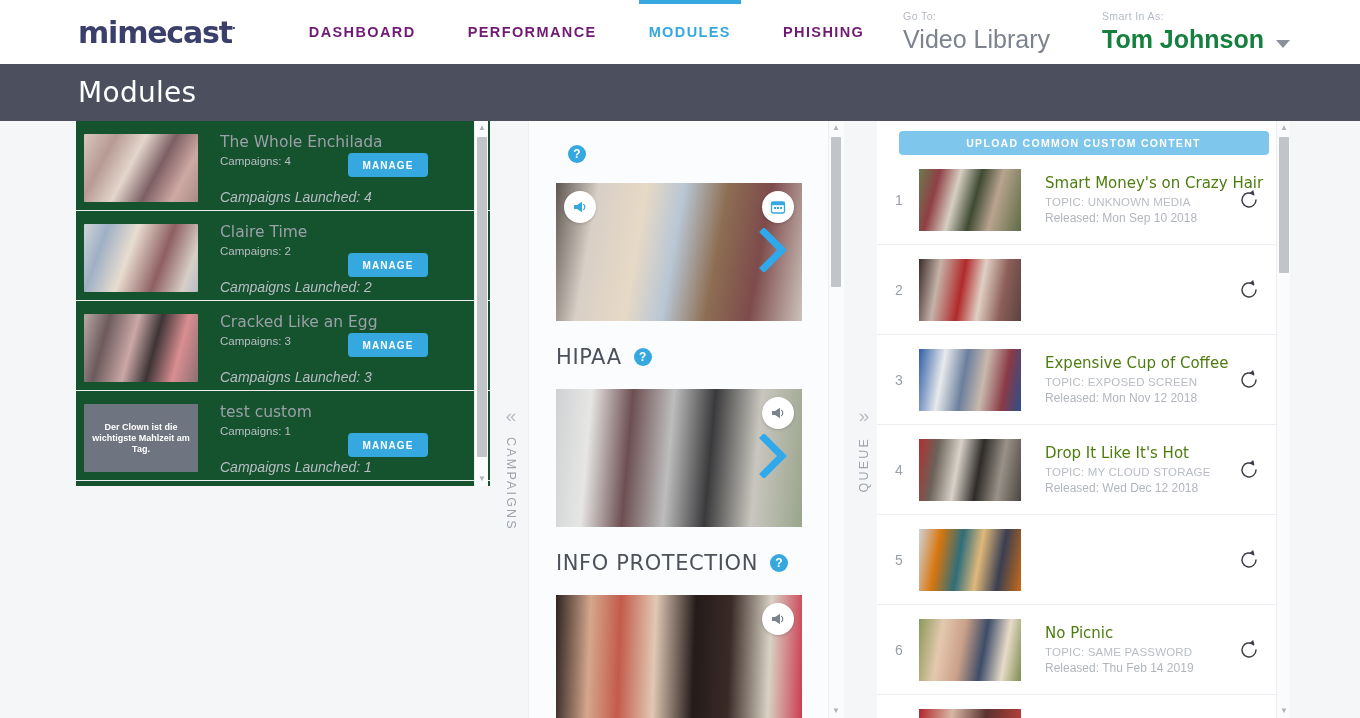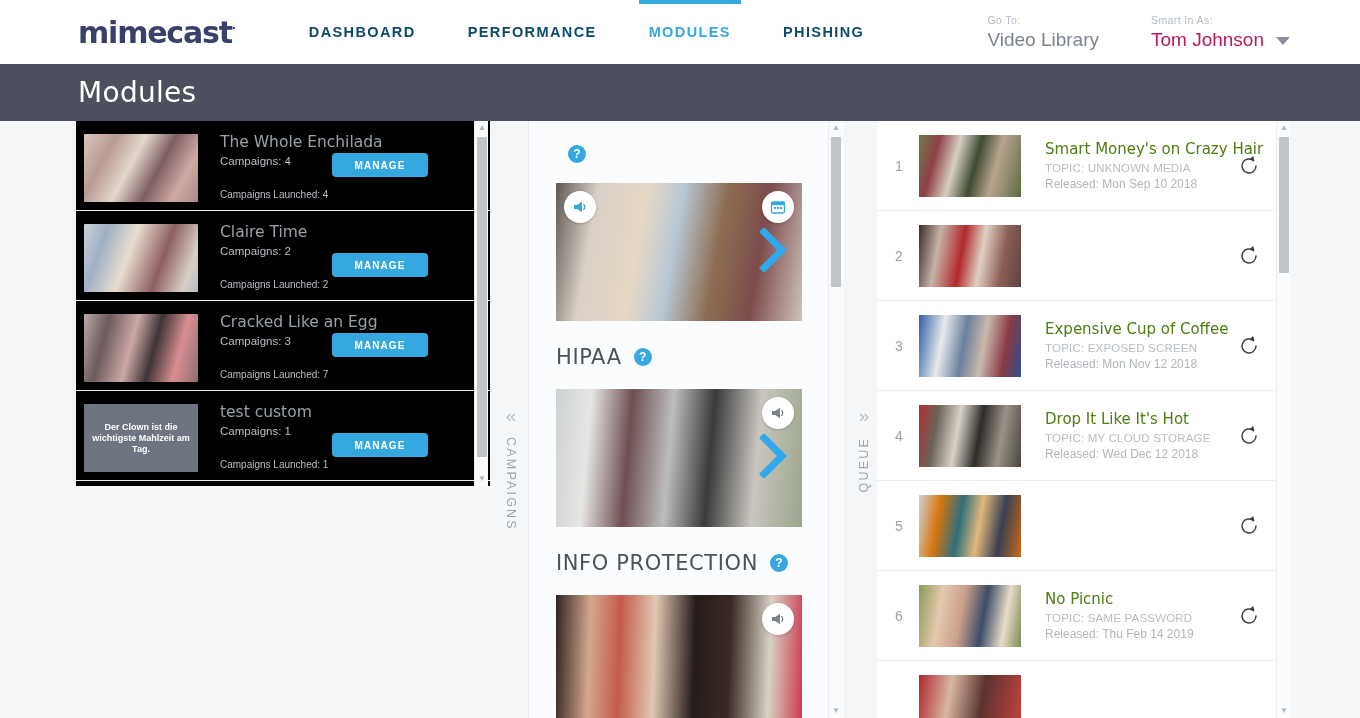--- a/index.html
+++ b/index.html
@@ -21,34 +21,34 @@
     font-size: 30px; letter-spacing: -1.2px;
     color: #3b3f6b; font-weight: 600;
     font-family: "DejaVu Sans", sans-serif;
     position: relative;
   }
   .logo .tm { font-size: 11px; vertical-align: super; }
   .navlinks { display: flex; align-items: center; margin-left: 48px; height: 64px; }
   .navlink {
     position: relative;
     font-size: 14.5px; letter-spacing: 1.4px; font-weight: 700;
-    color: #0c4a6e; padding: 0 26px; height: 64px;
+    color: #701a75; padding: 0 26px; height: 64px;
     display: flex; align-items: center; cursor: pointer;
   }
   .navlink.active { color: #35a8e0; }
   .navlink.active:after {
     content: ""; position: absolute; left: 16px; right: 16px; top: 0;
     height: 4px; background: #35a8e0;
   }
   .navright { margin-left: auto; display: flex; align-items: center; }
   .navmeta { margin-right: 52px; }
   .navmeta .lbl { font-size: 10.5px; color: #b4bac4; letter-spacing: .4px; margin-bottom: 3px; }
-  .navmeta .val { font-size: 19px; color: #7c838f; }
+  .navmeta .val { font-size: 25px; color: #7c838f; }
   .navmeta.user { margin-right: 0; padding-right: 70px; }
-  .navmeta.user .val { font-weight: 400; color: #be185d; display: inline-block; }
+  .navmeta.user .val { font-weight: 700; color: #15803d; display: inline-block; }
   .caret {
     display: inline-block; margin-left: 12px;
     width: 0; height: 0; vertical-align: middle;
     border-left: 7px solid transparent; border-right: 7px solid transparent;
     border-top: 8px solid #8b919c;
   }
 
   
   .titlebar {
     position: absolute; left: 0; top: 64px; width: 1360px; height: 57px;
@@ -59,38 +59,38 @@
     font-size: 28px; letter-spacing: .3px;
     font-family: "DejaVu Sans", sans-serif;
   }
 
   
   .stage { position: absolute; left: 0; top: 121px; width: 1360px; height: 597px; }
 
   
   .col-left {
     position: absolute; left: 76px; top: 0; width: 414px; height: 365px;
-    background: #000000; overflow: hidden;
+    background: #14532d; overflow: hidden;
   }
   .camp-row {
     position: relative; height: 90px; padding: 10px 0 0 8px;
     border-bottom: 1px solid #eceef1;
     display: flex;
   }
   .camp-thumb {
     width: 114px; height: 68px; flex: 0 0 auto; margin-top: 3px;
     background-size: cover; background-position: center; border-radius: 1px;
   }
   .camp-info { margin-left: 22px; padding-top: 2px; flex: 1 1 auto; }
   .camp-title { font-size: 15.5px; color: #9aa0a8; font-family: "DejaVu Sans", sans-serif; }
   .camp-sub { font-size: 11.5px; color: #b8bdc4; margin-top: 4px; }
-  .camp-launched { font-size: 10px; color: #b8bdc4; margin-top: 22px; }
+  .camp-launched { font-size: 14px; color: #b8bdc4; margin-top: 22px; font-style: italic; }
   .manage-btn {
     position: absolute; right: 62px; top: 32px;
-    width: 96px; height: 24px; border: 0; border-radius: 4px;
+    width: 80px; height: 24px; border: 0; border-radius: 4px;
     background: #35a8e0; color: #fff; cursor: pointer;
     font-size: 10px; font-weight: 700; letter-spacing: 1.1px;
     font-family: "Liberation Sans", sans-serif;
   }
   .camp-row:nth-child(2) .manage-btn,
   .camp-row:nth-child(4) .manage-btn { top: 42px; }
 
   
   .sbar {
     position: absolute; width: 14px; background: #fafbfc;
@@ -237,21 +237,21 @@
         <div class="camp-launched">Campaigns Launched: 2</div>
       </div>
       <button class="manage-btn">MANAGE</button>
     </div>
 
     <div class="camp-row">
       <div class="camp-thumb" style="background-image:linear-gradient(105deg,#b9a8a4 0%,#6c5a5c 20%,#caa8a6 42%,#3e3436 60%,#d98e92 80%,#8c6f72 100%);"></div>
       <div class="camp-info">
         <div class="camp-title">Cracked Like an Egg</div>
         <div class="camp-sub">Campaigns: 3</div>
-        <div class="camp-launched">Campaigns Launched: 7</div>
+        <div class="camp-launched">Campaigns Launched: 3</div>
       </div>
       <button class="manage-btn">MANAGE</button>
     </div>
 
     <div class="camp-row">
       <div class="camp-thumb" style="background:#6f7580;display:flex;align-items:center;justify-content:flex-start;">
         <span style="color:#fff;font-weight:700;font-size:9px;line-height:11px;text-align:center;padding:0 4px;">Der Clown ist die wichtigste Mahlzeit am Tag.</span>
       </div>
       <div class="camp-info">
         <div class="camp-title">test custom</div>
@@ -344,20 +344,21 @@
     <div class="thumbbar" style="top:16px;height:150px;"></div>
     <div class="arrow down">▼</div>
   </div>
 
   <div class="handle right" style="left:845px; top:285px;">
     <span class="chev">»</span>
     <span class="vtext">QUEUE</span>
   </div>
 
   <div class="col-right">
+    <button class="upload-btn">UPLOAD COMMON CUSTOM CONTENT</button>
 
     <div class="q-row">
       <div class="q-num">1</div>
       <div class="q-thumb" style="background-image:linear-gradient(105deg,#6d7a4e 0%,#8f3f45 18%,#d6cfc2 36%,#3f4a33 54%,#b8a48f 72%,#5f6b45 100%);"></div>
       <div class="q-info">
         <div class="q-title">Smart Money's on Crazy Hair</div>
         <div class="q-topic">TOPIC: UNKNOWN MEDIA</div>
         <div class="q-rel">Released: Mon Sep 10 2018</div>
       </div>
       <div class="q-refresh">

